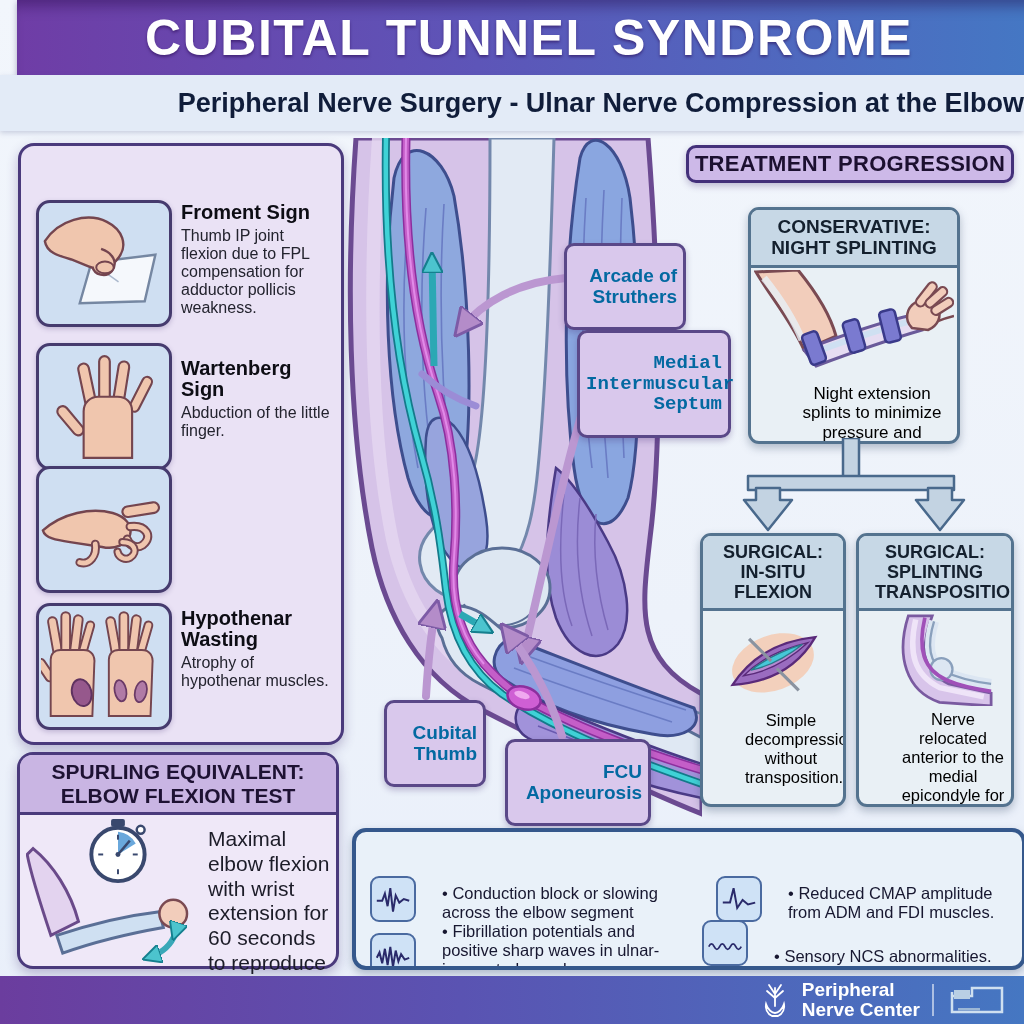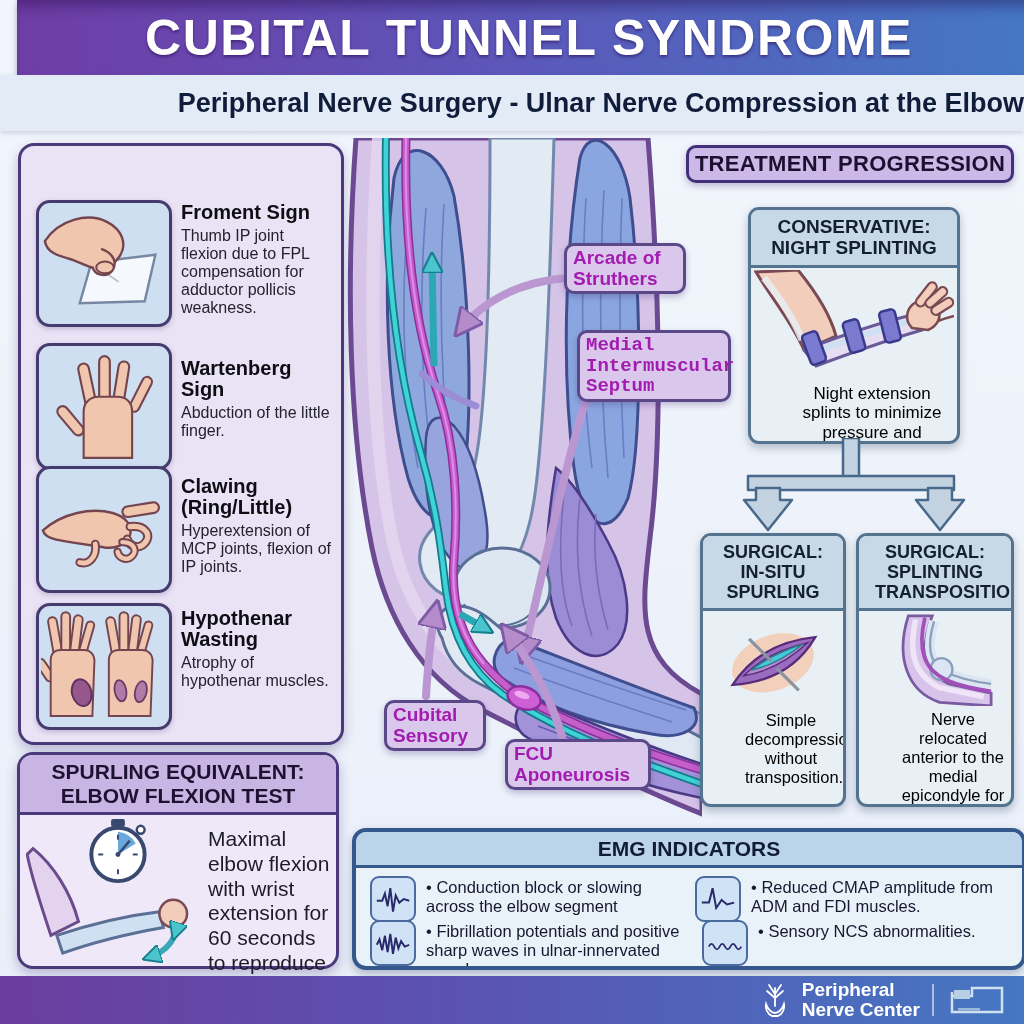--- a/index.html
+++ b/index.html
@@ -26,38 +26,38 @@
         border:3px solid #463b6e;border-radius:14px;box-shadow:0 2px 5px rgba(70,50,120,.25);
         display:flex;align-items:center;justify-content:center;overflow:hidden;}
   .exam-text{position:absolute;left:160px;width:152px;color:#23232e;}
   .exam-name{font-size:20px;font-weight:bold;color:#0d0d14;line-height:1.05;margin-bottom:4px;}
   .exam-desc{font-size:16px;line-height:1.13;}
   
   .spur-head{font-size:21px;line-height:1.15;padding:5px 0 4px;}
   .spur-desc{position:absolute;left:188px;top:72px;width:124px;font-size:21px;line-height:1.18;color:#1c1c28;}
   
   .alabel{position:absolute;background:#d9c8ec;border:3px solid #5a4888;border-radius:10px;
-          color:#a21caf;font-size:19px;font-weight:bold;line-height:1.08;text-align:left;
-          padding:2px 6px;box-shadow:0 3px 6px rgba(70,50,120,.30);}
+          color:#0369a1;font-size:19px;font-weight:bold;line-height:1.08;text-align:right;
+          padding:20px 6px;box-shadow:0 3px 6px rgba(70,50,120,.30);}
   
   .treat-pill{position:absolute;left:686px;top:145px;width:322px;height:32px;background:#cdb9e8;
               border:3px solid #43307a;border-radius:10px;color:#1c1030;font-size:22px;font-weight:bold;
               display:flex;align-items:center;justify-content:center;letter-spacing:.3px;
               box-shadow:0 3px 7px rgba(70,50,120,.30);}
   .card{position:absolute;border:3px solid #54738f;border-radius:11px;background:#e9f0f5;
         overflow:hidden;box-shadow:0 4px 9px rgba(60,80,110,.35);}
   .card-head{background:#c7d8e6;border-bottom:3px solid #54738f;text-align:center;
              font-weight:bold;color:#14202e;line-height:1.12;padding:6px 16px;}
   .card-cap{text-align:center;color:#000000;line-height:1.15;margin-left:36px;}
   
   .emg{position:absolute;left:352px;top:828px;width:666px;height:134px;background:#e9f1f9;
        border:4px solid #35588c;border-radius:14px;box-shadow:0 4px 9px rgba(60,80,110,.35);overflow:hidden;}
   .emg-head{background:#bcd4ea;border-bottom:3px solid #35588c;height:33px;display:flex;
             align-items:center;justify-content:center;font-size:21px;font-weight:bold;color:#101c36;}
-  .emg-item{position:absolute;display:flex;align-items:flex-start;gap:10px;}
+  .emg-item{position:absolute;display:flex;align-items:flex-end;gap:26px;}
   .emg-icon{width:42px;height:42px;background:#cfe2f6;border:2.5px solid #4a6aa0;border-radius:9px;
             flex:0 0 auto;display:flex;align-items:center;justify-content:center;}
   .emg-text{font-size:16.5px;color:#171730;line-height:1.15;padding-top:2px;}
   
   .footer{position:absolute;left:0;top:976px;width:1024px;height:48px;
           background:linear-gradient(90deg,#6b3d9e 0%,#5a53b2 45%,#4577c2 100%);
           display:flex;align-items:center;justify-content:flex-end;gap:12px;padding-right:16px;box-sizing:border-box;}
   .brand{color:#ffffff;font-size:19px;font-weight:bold;line-height:1.05;}
   .fdiv{width:2px;height:32px;background:rgba(255,255,255,.55);}
   svg{display:block;}
@@ -111,24 +111,20 @@
       <svg width="126" height="117" viewBox="0 0 130 118">
         <path d="M2,60 C22,42 52,36 74,42 C88,46 94,55 92,64 C89,75 76,80 63,77 L30,72 C16,70 4,68 2,60 Z" fill="#f0c6ae" stroke="#74454f" stroke-width="2.5"></path>
         <rect x="84" y="36" width="38" height="11" rx="5.5" transform="rotate(-9 84 41)" fill="#f0c6ae" stroke="#74454f" stroke-width="2.2"></rect>
         <path d="M92,56 C108,54 116,66 105,75 C99,79 91,76 89,69" fill="none" stroke="#74454f" stroke-width="9.5" stroke-linecap="round"></path>
         <path d="M92,56 C108,54 116,66 105,75 C99,79 91,76 89,69" fill="none" stroke="#f0c6ae" stroke-width="5.5" stroke-linecap="round"></path>
         <path d="M84,72 C96,72 101,82 92,88 C87,91 80,88 79,82" fill="none" stroke="#74454f" stroke-width="8.5" stroke-linecap="round"></path>
         <path d="M84,72 C96,72 101,82 92,88 C87,91 80,88 79,82" fill="none" stroke="#f0c6ae" stroke-width="4.5" stroke-linecap="round"></path>
         <path d="M56,74 C58,86 50,96 40,93" fill="none" stroke="#74454f" stroke-width="9" stroke-linecap="round"></path>
         <path d="M56,74 C58,86 50,96 40,93" fill="none" stroke="#f0c6ae" stroke-width="5" stroke-linecap="round"></path>
       </svg>
-    </div>
-    <div class="exam-text" style="top:330px;">
-      <div class="exam-name">Clawing (Ring/Little)</div>
-      <div class="exam-desc">Hyperextension of MCP joints, flexion of IP joints.</div>
     </div>
 
     <div class="tile" style="top:457px;">
       <svg width="126" height="117" viewBox="0 0 130 118">
         <g fill="#f0c6ae" stroke="#74454f" stroke-width="2">
           <rect x="10" y="8" width="9" height="40" rx="4.5" transform="rotate(-10 14 28)"></rect>
           <rect x="21" y="3" width="9" height="44" rx="4.5"></rect>
           <rect x="32" y="6" width="9" height="42" rx="4.5" transform="rotate(7 36 27)"></rect>
           <rect x="43" y="12" width="8" height="36" rx="4" transform="rotate(16 47 30)"></rect>
           <rect x="0" y="50" width="9" height="26" rx="4.5" transform="rotate(-34 4 63)"></rect>
@@ -251,21 +247,21 @@
     <g fill="none" stroke="#bb97d1" stroke-width="8" stroke-linecap="round">
       <path d="M224,140 C176,144 140,164 118,192" marker-end="url(#purpTip)"></path>
       <path d="M244,262 C222,330 200,440 181,518" marker-end="url(#purpTip)"></path>
       <path d="M84,558 C86,526 88,498 94,470" marker-end="url(#purpTip)"></path>
       <path d="M220,598 C208,558 186,520 164,492" marker-end="url(#purpTip)"></path>
     </g>
   </svg>
 
   <div class="alabel" style="left:564px;top:243px;width:104px;">Arcade of Struthers</div>
   <div class="alabel" style="left:577px;top:330px;width:136px;font-family:Liberation Mono, monospace;">Medial Intermuscular Septum</div>
-  <div class="alabel" style="left:384px;top:700px;width:84px;">Cubital Sensory</div>
+  <div class="alabel" style="left:384px;top:700px;width:84px;">Cubital Thumb</div>
   <div class="alabel" style="left:505px;top:739px;width:128px;">FCU Aponeurosis</div>
 
   <div class="treat-pill">TREATMENT PROGRESSION</div>
 
   <div class="card" style="left:748px;top:207px;width:206px;height:231px;">
     <div class="card-head" style="font-size:19px;">CONSERVATIVE: NIGHT SPLINTING</div>
     <svg width="200" height="112" viewBox="0 0 200 112" style="margin:2px auto 0;">
       <path d="M2,2 L44,0 C62,22 76,44 82,66 L50,80 C38,52 16,26 2,2 Z" fill="#f2cdbb" stroke="#7a4a52" stroke-width="3"></path>
       <path d="M10,8 C26,28 40,50 48,70" stroke="#e6f0f8" stroke-width="7" fill="none" opacity="0.8"></path>
       <path d="M50,80 C86,66 128,52 162,44 L168,60 C134,70 94,84 62,96 Z" fill="#e6ddf2" stroke="#6a5a9a" stroke-width="3"></path>
@@ -289,21 +285,21 @@
   <svg style="position:absolute;left:690px;top:438px;" width="320" height="98" viewBox="0 0 320 98">
     <g fill="#c3d3e2" stroke="#49698c" stroke-width="2.5" stroke-linejoin="round">
       <rect x="153" y="0" width="16" height="40"></rect>
       <path d="M58,38 L264,38 L264,52 L58,52 Z"></path>
       <path d="M66,50 L90,50 L90,62 L102,62 L78,92 L54,62 L66,62 Z"></path>
       <path d="M238,50 L262,50 L262,62 L274,62 L250,92 L226,62 L238,62 Z"></path>
     </g>
   </svg>
 
   <div class="card" style="left:700px;top:533px;width:140px;height:268px;">
-    <div class="card-head" style="font-size:18px;">SURGICAL: IN-SITU SPURLING</div>
+    <div class="card-head" style="font-size:18px;">SURGICAL: IN-SITU FLEXION</div>
     <svg width="120" height="92" viewBox="0 0 120 100" style="margin:4px auto 0;">
       <ellipse cx="60" cy="52" rx="46" ry="30" fill="#f6c6a8" opacity="0.75" transform="rotate(-20 60 52)"></ellipse>
       <path d="M16,76 Q46,30 106,24 Q78,72 16,76 Z" fill="#9a6cc0" stroke="#5a2a7a" stroke-width="2.5"></path>
       <path d="M28,66 Q54,40 98,30 Q66,60 28,66 Z" fill="#b48ad0" stroke="#5a2a7a" stroke-width="1.5"></path>
       <path d="M36,60 Q60,42 92,32 Q64,54 36,60 Z" fill="#46c8d8" stroke="#2a7a8a" stroke-width="1.5"></path>
       <path d="M34,26 L58,50 M64,58 L88,82" stroke="#8a93a0" stroke-width="3.5"></path>
     </svg>
     <div class="card-cap" style="font-size:16.5px;padding:4px 6px;">Simple decompression without transposition.</div>
   </div>
 
@@ -314,41 +310,40 @@
       <path d="M46,6 C38,42 44,66 72,80 L120,90" fill="none" stroke="#efe4f8" stroke-width="6"></path>
       <path d="M66,8 C58,34 60,52 76,62 C92,70 112,74 128,76" fill="none" stroke="#dce6f2" stroke-width="11"></path>
       <path d="M66,8 C58,34 60,52 76,62 C92,70 112,74 128,76" fill="none" stroke="#8aa0bc" stroke-width="2.5"></path>
       <circle cx="74" cy="60" r="12" fill="#dce6f2" stroke="#8aa0bc" stroke-width="2.5"></circle>
       <path d="M56,4 C48,38 54,60 80,72 C96,79 114,82 128,84" fill="none" stroke="#a050b8" stroke-width="4"></path>
     </svg>
     <div class="card-cap" style="font-size:16.5px;padding:4px 4px;">Nerve relocated anterior to the medial epicondyle for reduced tension.</div>
   </div>
 
   <section class="emg">
-    <div class="emg-head">EMG INDICATORS</div>
 
     <div class="emg-item" style="left:14px;top:44px;width:300px;">
       <div class="emg-icon">
         <svg width="36" height="36" viewBox="0 0 40 40">
             <path d="M2,22 L8,22 L11,14 L14,28 L17,8 L20,34 L23,16 L27,24 L32,20 L38,22" fill="none" stroke="#2a2a6a" stroke-width="2.2"></path>
           </svg>
       </div>
       <div class="emg-text"><span>•</span> <span>Conduction block or slowing across the elbow segment</span></div>
     </div>
 
     <div class="emg-item" style="left:14px;top:88px;width:310px;">
       <div class="emg-icon">
         <svg width="36" height="36" viewBox="0 0 40 40">
             <path d="M2,22 L5,16 L8,28 L11,12 L14,30 L17,10 L20,32 L23,14 L26,26 L29,18 L33,24 L38,22" fill="none" stroke="#2a2a6a" stroke-width="2.2"></path>
           </svg>
       </div>
       <div class="emg-text"><span>•</span> <span>Fibrillation potentials and positive sharp waves in ulnar-innervated muscles</span></div>
     </div>
 
-    <div class="emg-item" style="left:339px;top:44px;width:300px;">
+    <div class="emg-item" style="left:360px;top:44px;width:300px;">
       <div class="emg-icon">
         <svg width="36" height="36" viewBox="0 0 40 40">
             <path d="M2,24 L10,24 L14,8 L18,30 L24,21 L30,26 L38,24" fill="none" stroke="#2a2a6a" stroke-width="2.2"></path>
           </svg>
       </div>
       <div class="emg-text"><span>•</span> <span>Reduced CMAP amplitude from ADM and FDI muscles.</span></div>
     </div>
 
     <div class="emg-item" style="left:346px;top:88px;width:300px;">
       <div class="emg-icon">

